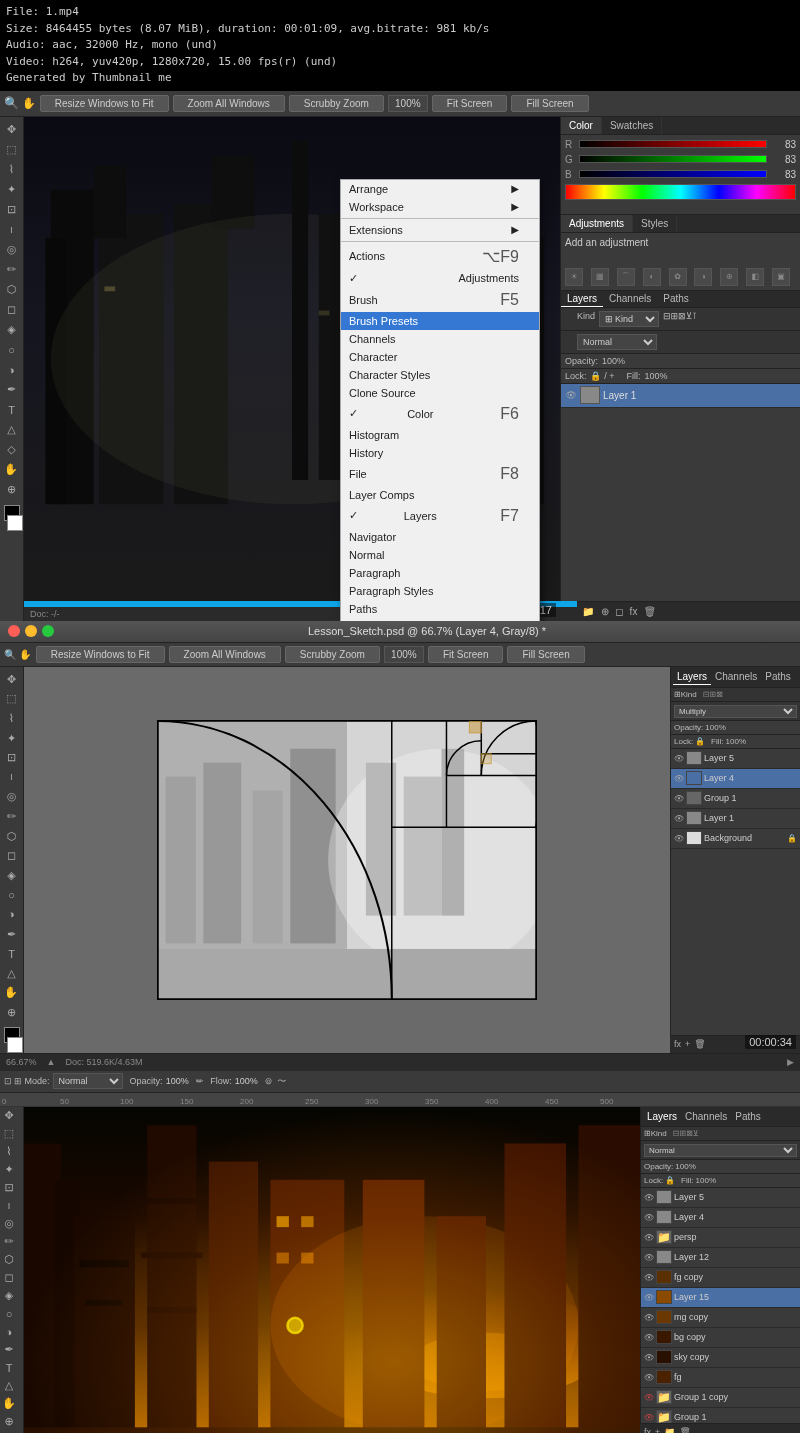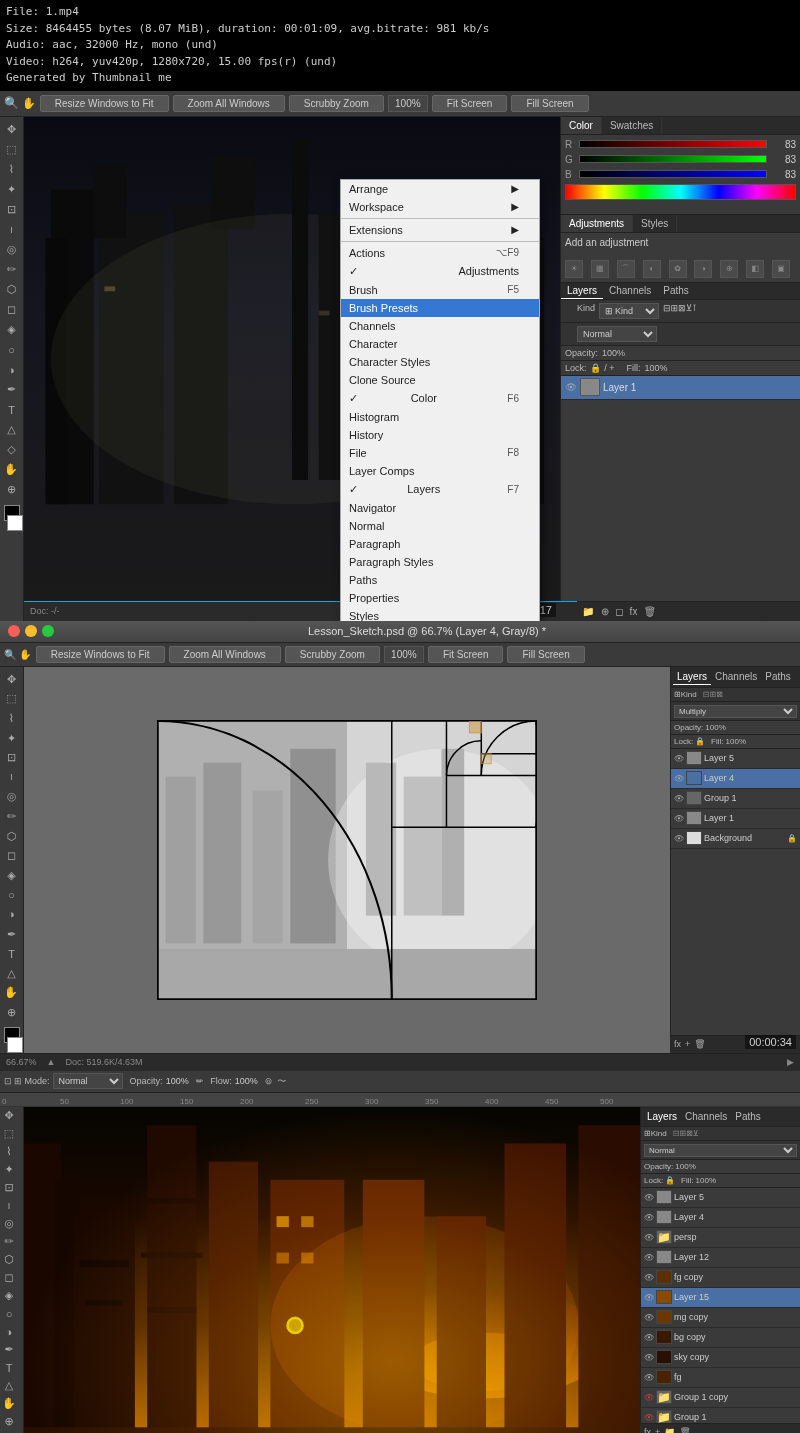--- a/index.html
+++ b/index.html
@@ -158,21 +158,21 @@
       background: linear-gradient(to right, #f00, #ff0, #0f0, #0ff, #00f, #f0f, #f00);
       border: 1px solid #555;
       margin-top: 2px;
     }
     .adj-panel {
       padding: 4px;
       border-bottom: 1px solid #222;
       font-size: 10px;
       color: #bbb;
     }
-    .adj-title { font-size: 10px; color: #ccc; margin-bottom: 12px; }
+    .adj-title { font-size: 10px; color: #ccc; margin-bottom: 20px; }
     .adj-grid {
       display: grid;
       grid-template-columns: repeat(9, 1fr);
       gap: 2px;
       margin-top: 4px;
     }
     .adj-icon {
       width: 18px;
       height: 18px;
       background: #4a4a4a;
@@ -287,21 +287,21 @@
       color: #aaa;
       cursor: pointer;
     }
     .bottom-bar1 {
       position: absolute;
       bottom: 0;
       left: 24px;
       right: 223px;
       height: 20px;
       background: #2a2a2a;
-      border-top: 1px solid #0ea5e9;
+      border-top: 6px solid #0ea5e9;
       display: flex;
       align-items: center;
       padding: 0 6px;
       font-size: 9px;
       color: #888;
     }
     .timestamp {
       position: absolute;
       bottom: 4px;
       right: 244px;
@@ -329,21 +329,21 @@
       cursor: pointer;
       display: flex;
       align-items: center;
       justify-content: space-between;
       position: relative;
       white-space: nowrap;
     }
     .menu-item.highlighted { background: #3478d4; color: #fff; }
     .menu-separator { height: 1px; background: #bbb; margin: 2px 0; }
     .menu-arrow { font-size: 10px; }
-    .menu-shortcut { font-size: 10px; color: #555; margin-left: 20px; text-align: right; }
+    .menu-shortcut { font-size: 16px; color: #555; margin-left: 20px; text-align: right; }
 
     
     .section2 {
       position: relative;
       height: 450px;
       background: #4a4a4a;
       overflow: hidden;
     }
     .ps-window {
       position: absolute;

